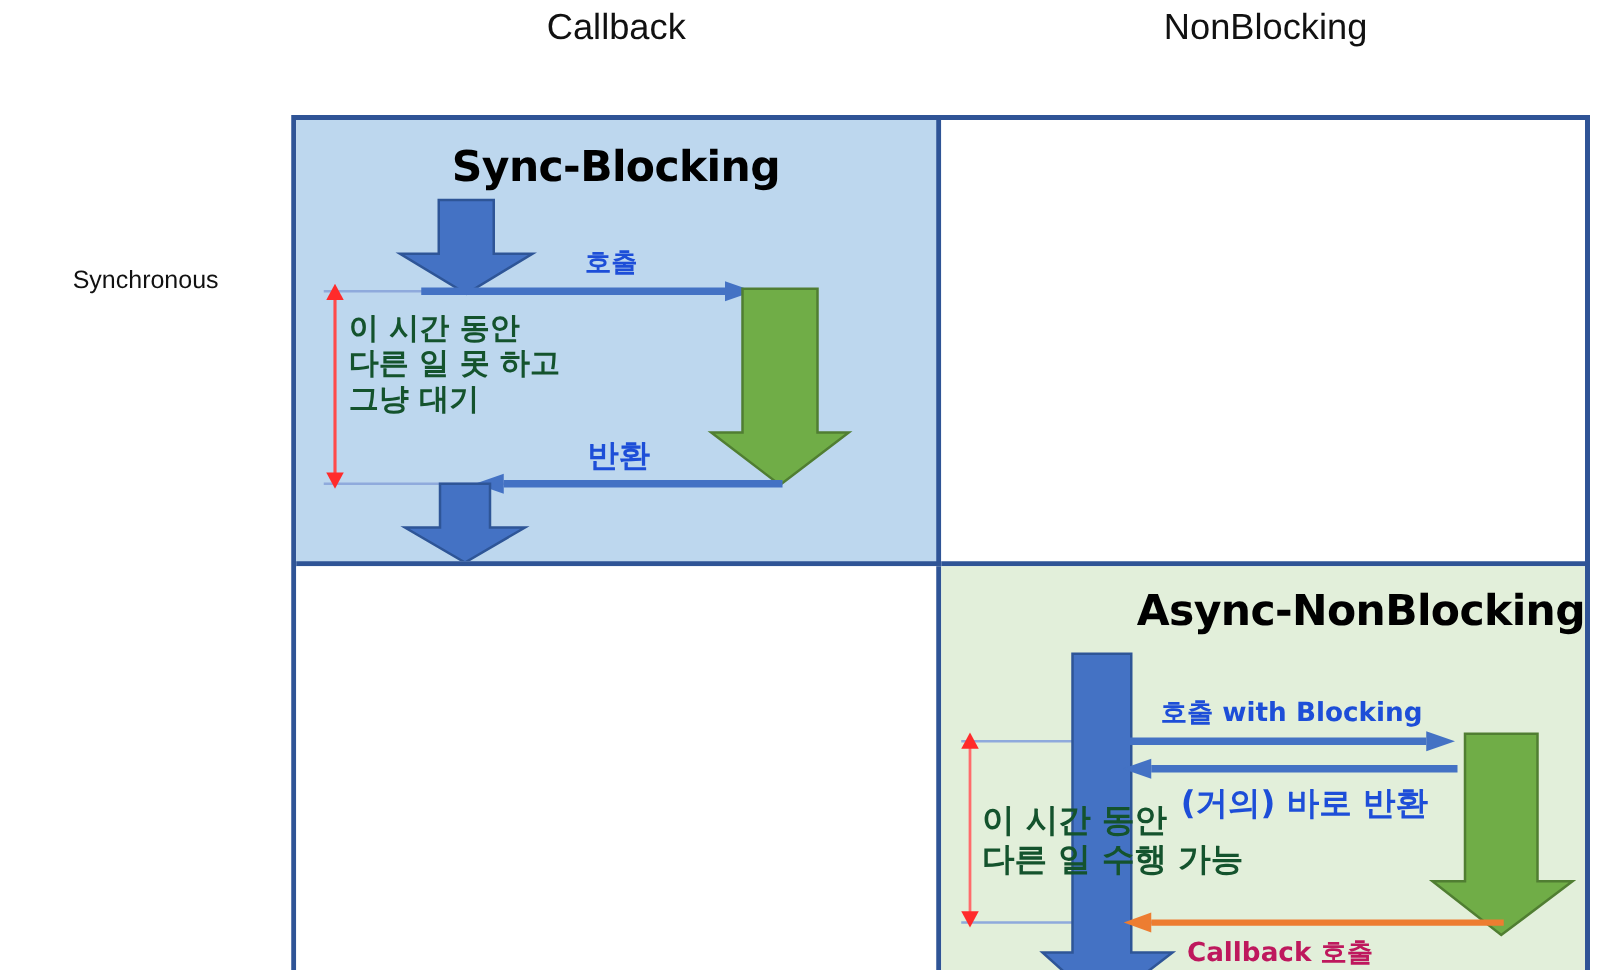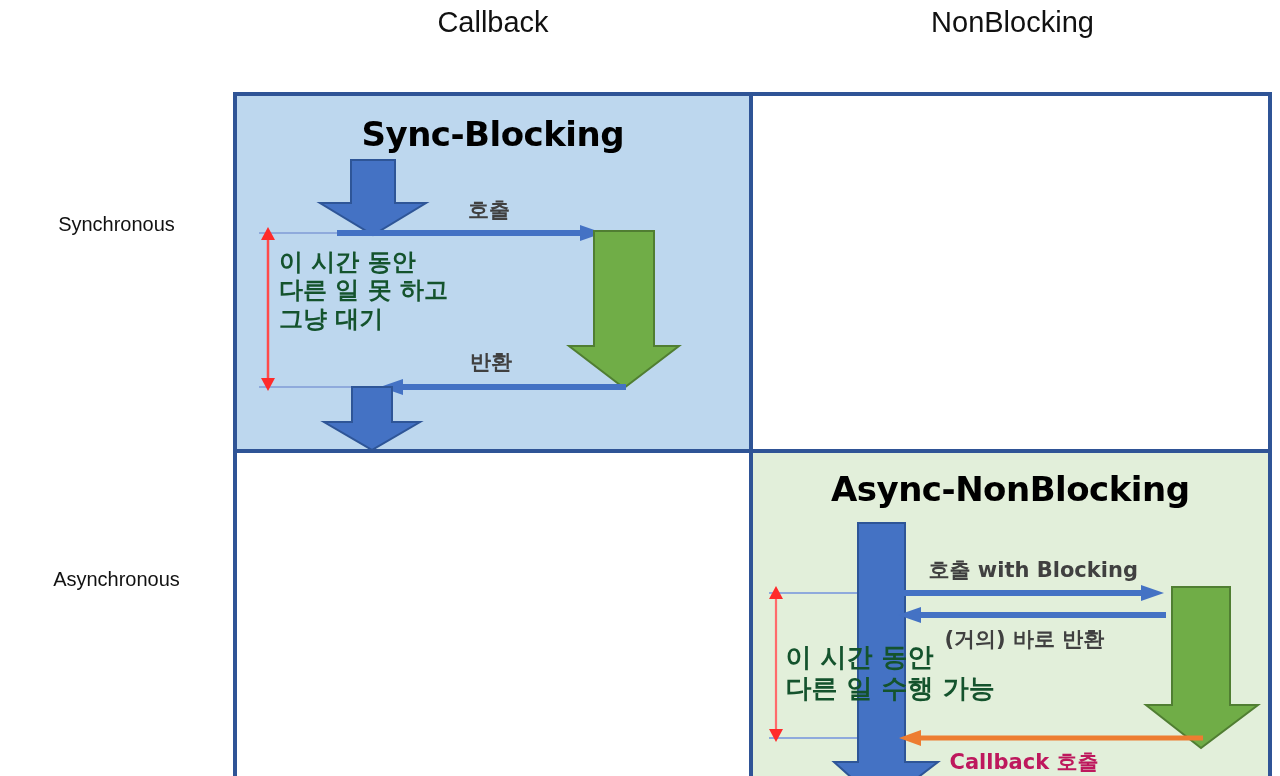--- a/index.html
+++ b/index.html
@@ -41,50 +41,49 @@
   #cell-sync-nonblocking{border-bottom:4px solid #2F5496;}
   #cell-async-blocking{border-right:4px solid #2F5496;}
   #cell-async-nonblocking{background:#E2EFDA;}
 
   .cell-title{
     position:absolute;left:0;right:0;text-align:center;
     font-size:34px;font-weight:700;color:#000;
     font-family:"DejaVu Sans",sans-serif;letter-spacing:-0.5px;
   }
   #title-sync{top:18px;}
-  #title-async{top:16px;}
+  #title-async{top:16px;text-align:right;}
 
   
   .shape{position:absolute;}
   .hairline{position:absolute;background:#8FAADC;height:2px;}
 
   .klabel{
     position:absolute;font-family:"DejaVu Sans",sans-serif;
-    font-weight:700;color:#404040;white-space:nowrap;
+    font-weight:700;color:#1d4ed8;white-space:nowrap;
   }
   .redtext{
     position:absolute;font-family:"DejaVu Sans",sans-serif;
     font-weight:700;color:#14532d;white-space:pre;line-height:1.18;
   }
   .orangelabel{
     position:absolute;font-family:"DejaVu Sans",sans-serif;
     font-weight:700;color:#be185d;white-space:nowrap;
   }
   svg{display:block;overflow:visible;}
 </style>
 </head>
 <body>
 
 <div id="stage">
 
   <div class="col-label" id="col-blocking">Callback</div>
   <div class="col-label" id="col-nonblocking">NonBlocking</div>
 
   <div class="row-label" id="row-sync">Synchronous</div>
-  <div class="row-label" id="row-async">Asynchronous</div>
 
   <div id="matrix">
 
     <div class="cell" id="cell-sync-blocking">
 
       <div class="cell-title" id="title-sync">Sync-Blocking</div>
 
       <div class="hairline" style="left:22px;top:136px;width:360px;"></div>
       <div class="hairline" style="left:22px;top:290px;width:360px;"></div>
 
@@ -99,21 +98,21 @@
       <div class="klabel" style="left:231px;top:100px;font-size:21px;">호출</div>
 
       <svg class="shape" style="left:330px;top:134px;" width="114" height="160" viewBox="0 0 114 160">
         <polygon points="27,1 87,1 87,116 112,116 57,158 2,116 27,116" fill="#70AD47" stroke="#507E32" stroke-width="2"></polygon>
       </svg>
 
       <svg class="shape" style="left:143px;top:282px;" width="246" height="18" viewBox="0 0 246 18">
         <line x1="23" y1="9" x2="246" y2="9" stroke="#4472C4" stroke-width="6"></line>
         <polygon points="23,1 0,9 23,17" fill="#4472C4"></polygon>
       </svg>
-      <div class="klabel" style="left:233px;top:252px;font-size:21px;">반환</div>
+      <div class="klabel" style="left:233px;top:252px;font-size:25px;">반환</div>
 
       <svg class="shape" style="left:85px;top:290px;" width="100" height="66" viewBox="0 0 100 66">
         <polygon points="30,1 70,1 70,36 98,36 50,64 2,36 30,36" fill="#4472C4" stroke="#2E5597" stroke-width="2"></polygon>
       </svg>
 
       <svg class="shape" style="left:22px;top:131px;" width="18" height="164" viewBox="0 0 18 164">
         <line x1="9" y1="10" x2="9" y2="154" stroke="#FF4A4A" stroke-width="2.5"></line>
         <polygon points="9,0 2,13 16,13" fill="#FF2B2B"></polygon>
         <polygon points="9,164 2,151 16,151" fill="#FF2B2B"></polygon>
       </svg>
@@ -141,21 +140,21 @@
       <svg class="shape" style="left:145px;top:131px;" width="268" height="18" viewBox="0 0 268 18">
         <line x1="0" y1="9" x2="243" y2="9" stroke="#4472C4" stroke-width="6"></line>
         <polygon points="243,1 266,9 243,17" fill="#4472C4"></polygon>
       </svg>
       <div class="klabel" style="left:176px;top:103px;font-size:21px;">호출 with Blocking</div>
 
       <svg class="shape" style="left:145px;top:153px;" width="268" height="18" viewBox="0 0 268 18">
         <line x1="23" y1="9" x2="268" y2="9" stroke="#4472C4" stroke-width="6"></line>
         <polygon points="23,1 0,9 23,17" fill="#4472C4"></polygon>
       </svg>
-      <div class="klabel" style="left:192px;top:172px;font-size:21px;">(거의) 바로 반환</div>
+      <div class="klabel" style="left:192px;top:172px;font-size:26px;">(거의) 바로 반환</div>
 
       <svg class="shape" style="left:391px;top:133px;" width="116" height="164" viewBox="0 0 116 164">
         <polygon points="28,1 86,1 86,119 114,119 57,162 2,119 28,119" fill="#70AD47" stroke="#507E32" stroke-width="2"></polygon>
       </svg>
 
       <svg class="shape" style="left:146px;top:277px;" width="304" height="16" viewBox="0 0 304 16">
         <line x1="22" y1="8" x2="304" y2="8" stroke="#ED7D31" stroke-width="5"></line>
         <polygon points="22,0 0,8 22,16" fill="#ED7D31"></polygon>
       </svg>
       <div class="orangelabel" style="left:197px;top:295px;font-size:21px;">Callback 호출</div>

